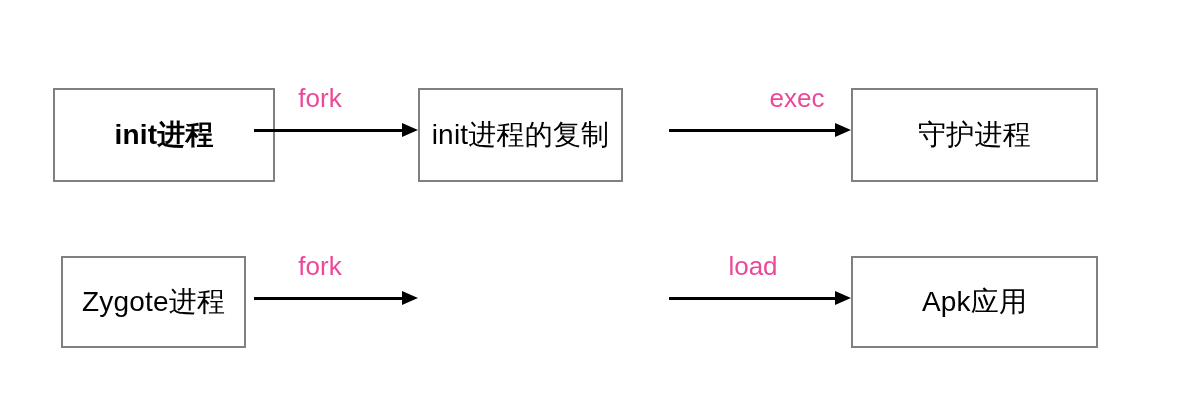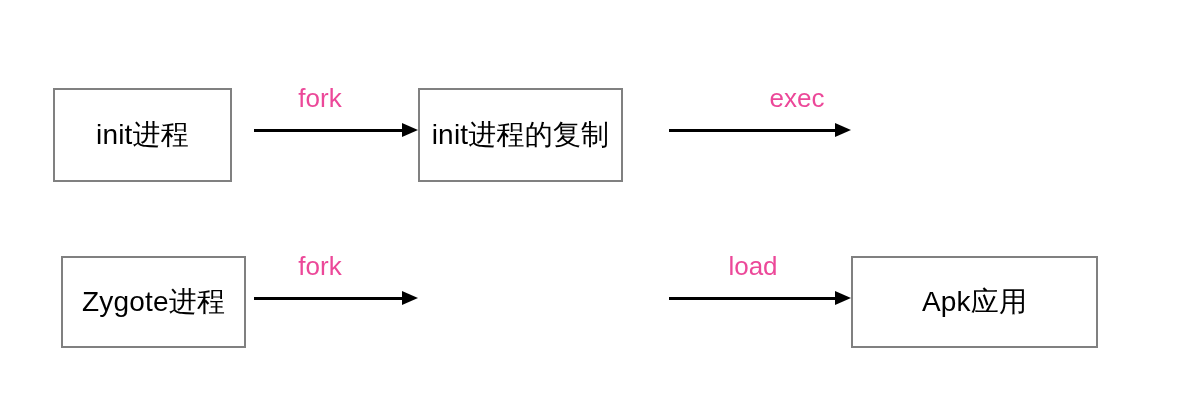--- a/index.html
+++ b/index.html
@@ -57,21 +57,21 @@
   .edge-label {
     position: absolute;
     font-size: 26px;
     line-height: 1;
     color: #ec4899;
     white-space: nowrap;
     transform: translateX(-50%);
   }
 
   
-  #node-init          { left: 53px;  top: 88px;  width: 179px; height: 94px; }
+  #node-init          { left: 53px;  top: 88px;  width: 222px; height: 94px; font-weight: bold; }
   #node-init-copy     { left: 418px; top: 88px;  width: 205px; height: 94px; }
   #node-daemon        { left: 851px; top: 88px;  width: 247px; height: 94px; }
 
   
   #node-zygote        { left: 61px;  top: 256px; width: 185px; height: 92px; }
   #node-zygote-copy   { left: 418px; top: 256px; width: 249px; height: 92px; }
   #node-apk           { left: 851px; top: 256px; width: 247px; height: 92px; }
 
   
   #edge-fork-1 { left: 254px; top: 129px; width: 164px; }
@@ -113,20 +113,23 @@
   <div class="node" id="node-init-copy">
     <span class="node-label">init进程的复制</span>
   </div>
 
   <div class="edge" id="edge-exec">
     <span class="edge-line"></span>
     <span class="edge-head"></span>
     <span class="edge-label">exec</span>
   </div>
 
+  <div class="node" id="node-daemon">
+    <span class="node-label">守护进程</span>
+  </div>
 
   <div class="node" id="node-zygote">
     <span class="node-label">Zygote进程</span>
   </div>
 
   <div class="edge" id="edge-fork-2">
     <span class="edge-line"></span>
     <span class="edge-head"></span>
     <span class="edge-label">fork</span>
   </div>

